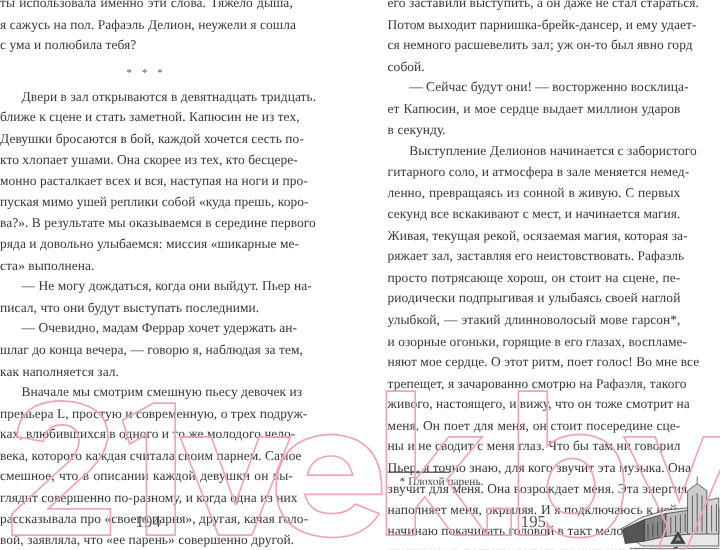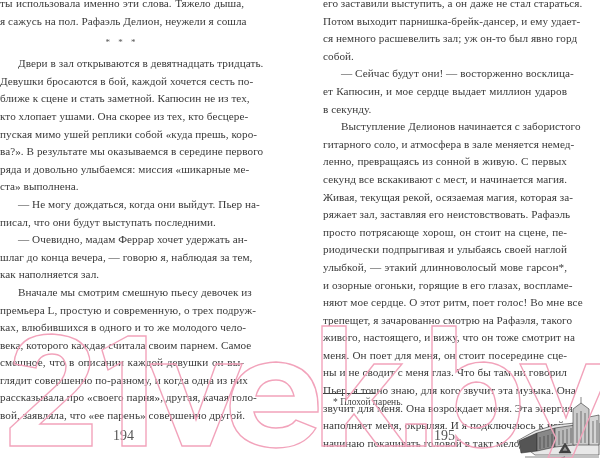--- a/index.html
+++ b/index.html
@@ -50,26 +50,28 @@
       position: absolute; left: 515px; top: 395px; width: 85px; height: 63px;
     }
   </style>
 </head>
 <body>
 
 <div class="page page-left">
   <div class="col">
     <span class="line">ты использовала именно эти слова. Тяжело дыша,</span>
     <span class="line">я сажусь на пол. Рафаэль Делион, неужели я сошла</span>
+    <span class="line last">с ума и полюбила тебя?</span>
     <div class="sep">* * *</div>
     <div id="left-main">
         <span class="line ind">Двери в зал открываются в девятнадцать тридцать.</span>
+        <span class="line">ближе к сцене и стать заметной. Капюсин не из тех,</span>
         <span class="line">Девушки бросаются в бой, каждой хочется сесть по-</span>
-        <span class="line">ближе к сцене и стать заметной. Капюсин не из тех,</span>
         <span class="line">кто хлопает ушами. Она скорее из тех, кто бесцере-</span>
+        <span class="line">монно расталкает всех и вся, наступая на ноги и про-</span>
         <span class="line">пуская мимо ушей реплики собой «куда прешь, коро-</span>
         <span class="line">ва?». В результате мы оказываемся в середине первого</span>
         <span class="line">ряда и довольно улыбаемся: миссия «шикарные ме-</span>
         <span class="line last">ста» выполнена.</span>
         <span class="line ind">— Не могу дождаться, когда они выйдут. Пьер на-</span>
         <span class="line last">писал, что они будут выступать последними.</span>
         <span class="line ind">— Очевидно, мадам Феррар хочет удержать ан-</span>
         <span class="line">шлаг до конца вечера, — говорю я, наблюдая за тем,</span>
         <span class="line last">как наполняется зал.</span>
         <span class="line ind">Вначале мы смотрим смешную пьесу девочек из</span>

